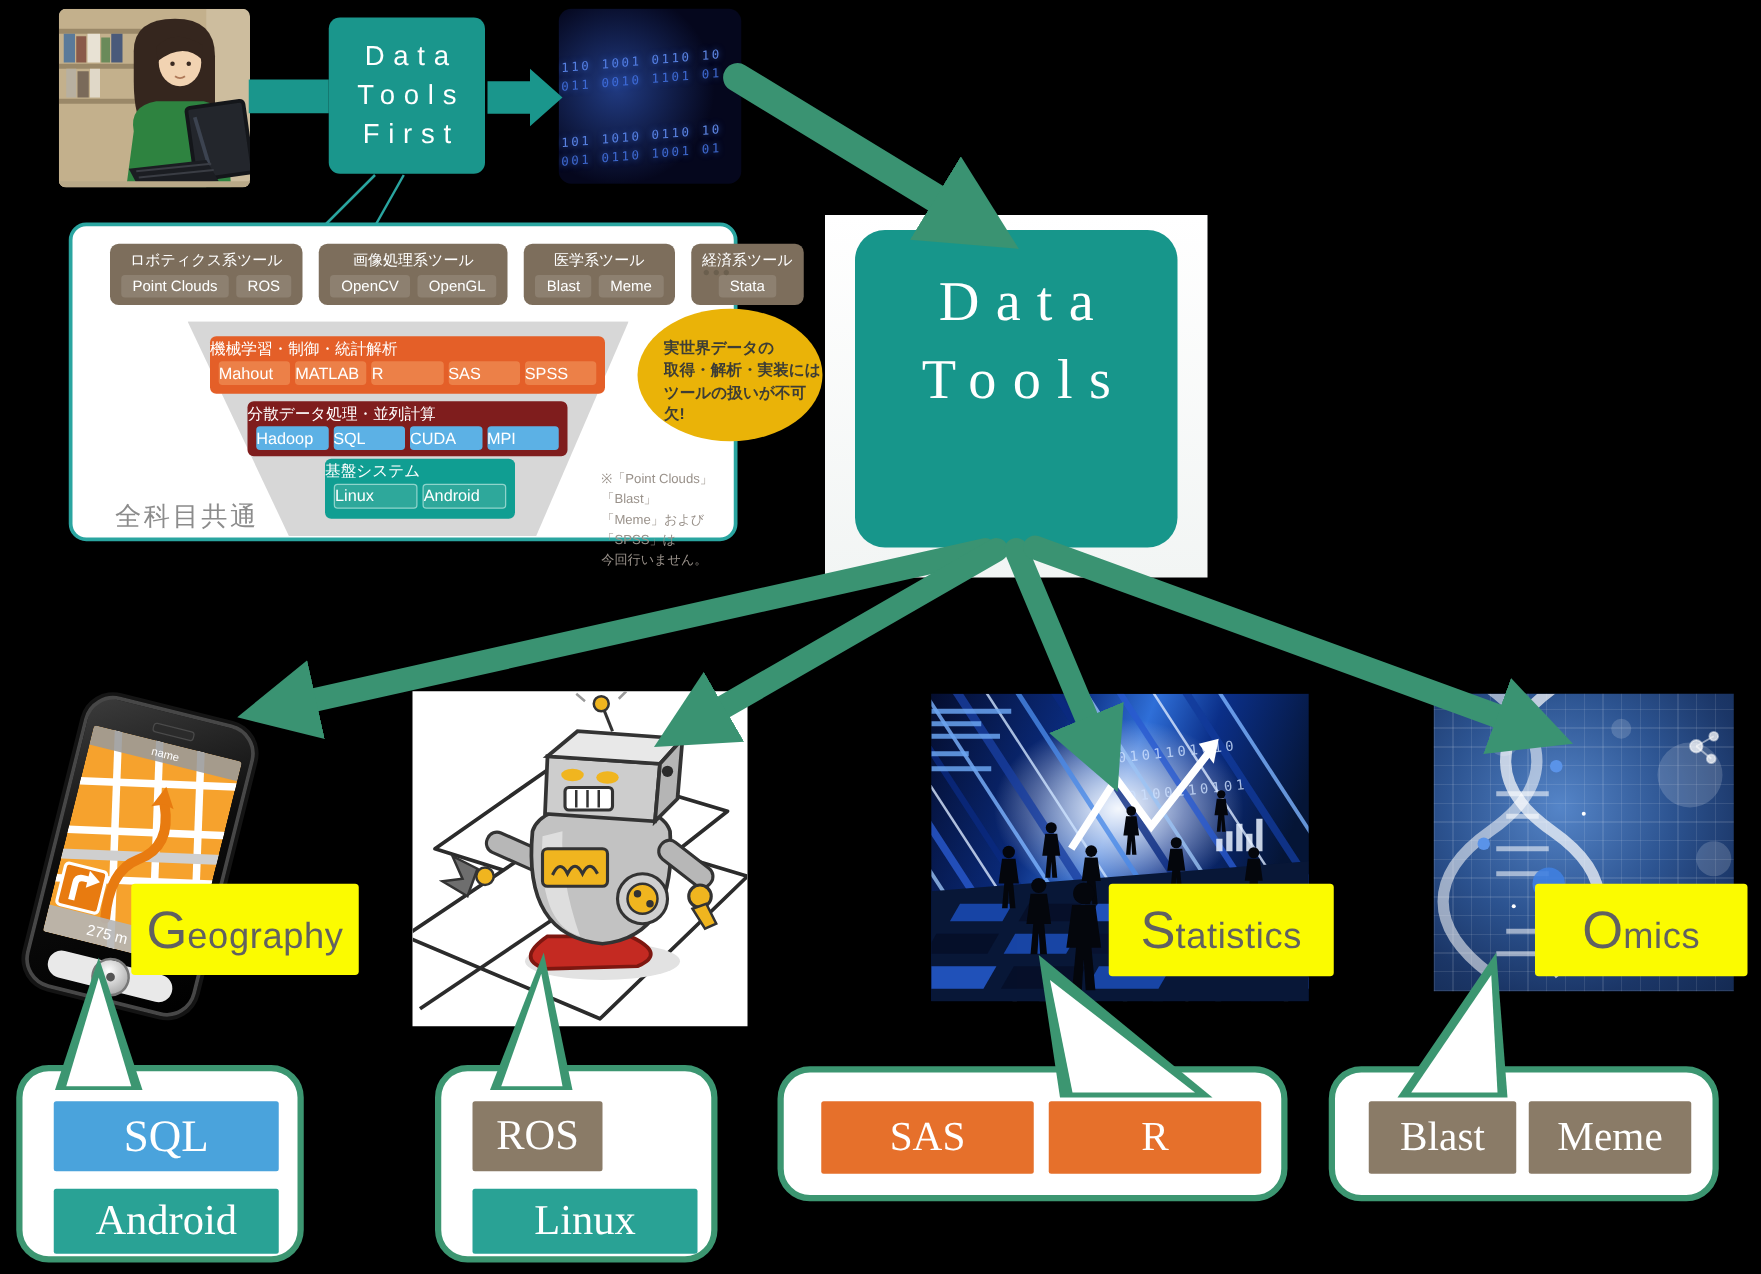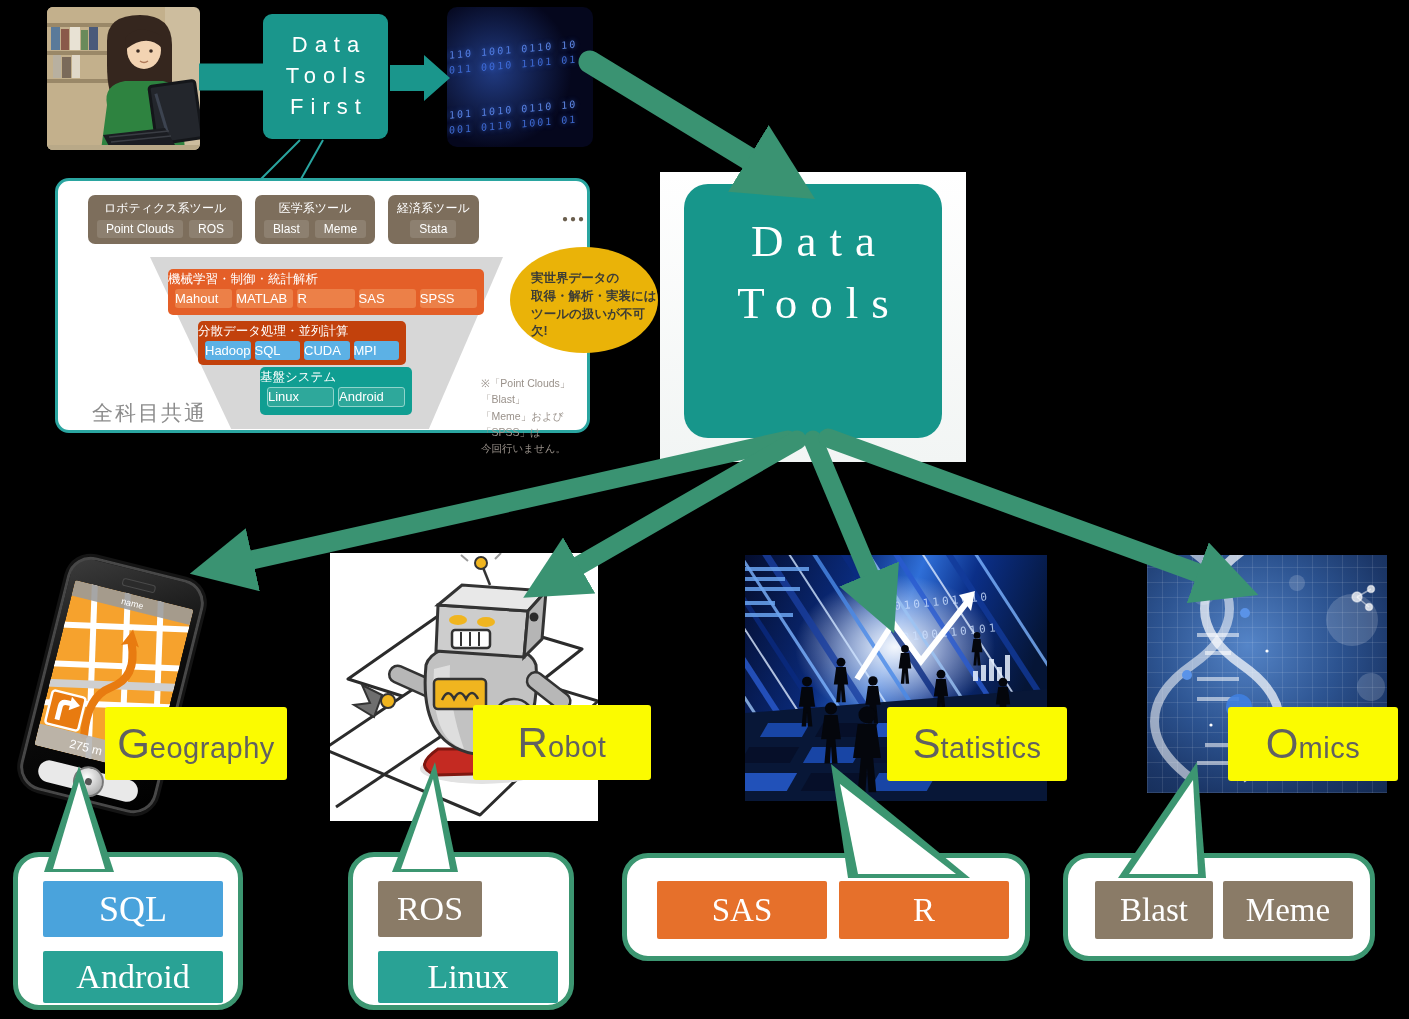--- a/index.html
+++ b/index.html
@@ -30,21 +30,21 @@
   .cat-chip{background:#8d8070;border-radius:3px;padding:2px 9px;color:#fff;font-size:12px;white-space:nowrap;}
   .dots{position:absolute;left:504px;top:28px;color:#6b5f4e;font-size:15px;font-weight:bold;letter-spacing:2px;}
   .trap{position:absolute;left:92px;top:76px;width:353px;height:172px;background:#d7d7d7;
         clip-path:polygon(0 0,100% 0,79% 100%,23% 100%);}
   .layer{position:absolute;border-radius:5px;box-sizing:border-box;padding-top:2px;text-align:left;}
   .layer-title{color:#fff;font-size:12.5px;line-height:16px;white-space:nowrap;}
   .layer-tools{display:flex;gap:4px;padding:2px 7px 0;}
   .layer-chip{flex:1;border-radius:3px;color:#fff;font-size:13px;line-height:19px;white-space:nowrap;}
   .layer-orange{left:110px;top:88px;width:316px;height:46px;background:#e45f28;}
   .layer-orange .layer-chip{background:#ec8048;}
-  .layer-blue{left:140px;top:140px;width:208px;height:44px;background:#c2410c;}
+  .layer-blue{left:140px;top:140px;width:256px;height:44px;background:#7f1d1d;}
   .layer-blue .layer-chip{background:#5cb1e5;}
   .layer-teal{left:202px;top:186px;width:152px;height:48px;background:#109e92;}
   .layer-teal .layer-chip{background:#2ea89b;border:1px solid #8fd4cb;line-height:18px;}
   .common{position:absolute;left:34px;top:218px;color:#8c8c8c;font-size:21px;letter-spacing:2px;}
   .bubble{position:absolute;left:452px;top:66px;width:148px;height:106px;background:#eab308;
           border-radius:50%;z-index:3;font-weight:bold;}
   .bubble-text{padding:23px 0 0 21px;font-size:12.5px;line-height:1.42;color:#3d3d35;}
   .note{position:absolute;left:423px;top:194px;width:130px;font-size:10.5px;line-height:1.55;color:#99918a;}
 
   
@@ -157,20 +157,27 @@
   </div>
 
   <div class="abs overview">
     <div class="trap"></div>
     <div class="cat-row">
       <div class="cat">
         <div class="cat-title">ロボティクス系ツール</div>
         <div class="cat-tools">
           <span class="cat-chip">Point Clouds</span>
           <span class="cat-chip">ROS</span>
+        </div>
+      </div>
+      <div class="cat">
+        <div class="cat-title">画像処理系ツール</div>
+        <div class="cat-tools">
+          <span class="cat-chip">OpenCV</span>
+          <span class="cat-chip">OpenGL</span>
         </div>
       </div>
       <div class="cat">
         <div class="cat-title">医学系ツール</div>
         <div class="cat-tools">
           <span class="cat-chip">Blast</span>
           <span class="cat-chip">Meme</span>
         </div>
       </div>
       <div class="cat">
@@ -433,23 +440,20 @@
     <line x1="590" y1="62" x2="764" y2="168" stroke="#3a9372" stroke-width="23" stroke-linecap="round" marker-end="url(#ah)"></line>
     <line x1="788" y1="440" x2="238" y2="563" stroke="#3a9372" stroke-width="19" stroke-linecap="round" marker-end="url(#ah)"></line>
     <line x1="797" y1="440" x2="566" y2="573" stroke="#3a9372" stroke-width="19" stroke-linecap="round" marker-end="url(#ah)"></line>
     <line x1="813" y1="440" x2="875" y2="588" stroke="#3a9372" stroke-width="19" stroke-linecap="round" marker-end="url(#ah)"></line>
     <line x1="828" y1="438" x2="1212" y2="578" stroke="#3a9372" stroke-width="19" stroke-linecap="round" marker-end="url(#ah)"></line>
   </svg>
 
   <div class="abs ylabel ylabel-geo">
     <span><span class="lbl-big">G</span><span class="lbl-sm">eography</span></span>
   </div>
-  <div class="abs ylabel ylabel-robot">
-    <span><span class="lbl-big">R</span><span class="lbl-sm">obot</span></span>
-  </div>
   <div class="abs ylabel ylabel-stats">
     <span><span class="lbl-big">S</span><span class="lbl-sm">tatistics</span></span>
   </div>
   <div class="abs ylabel ylabel-omics">
     <span><span class="lbl-big">O</span><span class="lbl-sm">mics</span></span>
   </div>
 
   <div class="abs callout c1">
     <div class="bar" style="left:25px;top:24px;width:180px;height:56px;background:#4aa3dc;font-size:36px;">SQL</div>
     <div class="bar" style="left:25px;top:94px;width:180px;height:52px;background:#29a295;font-size:34px;">Android</div>

